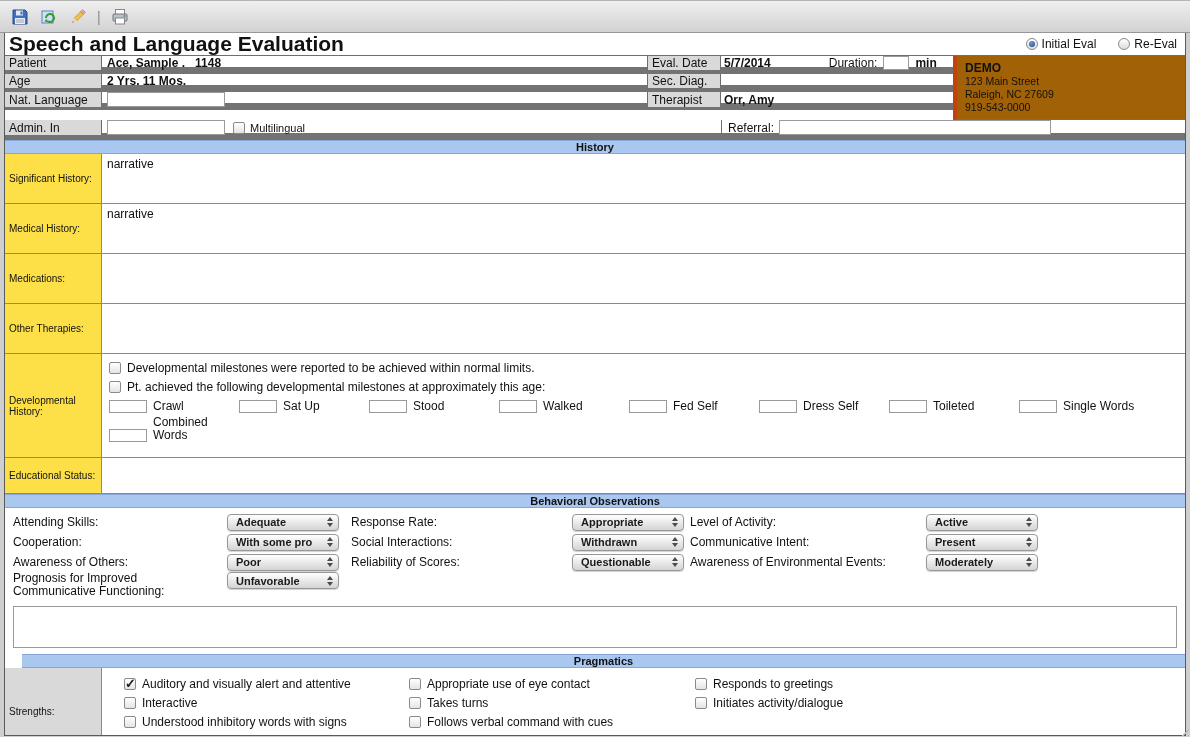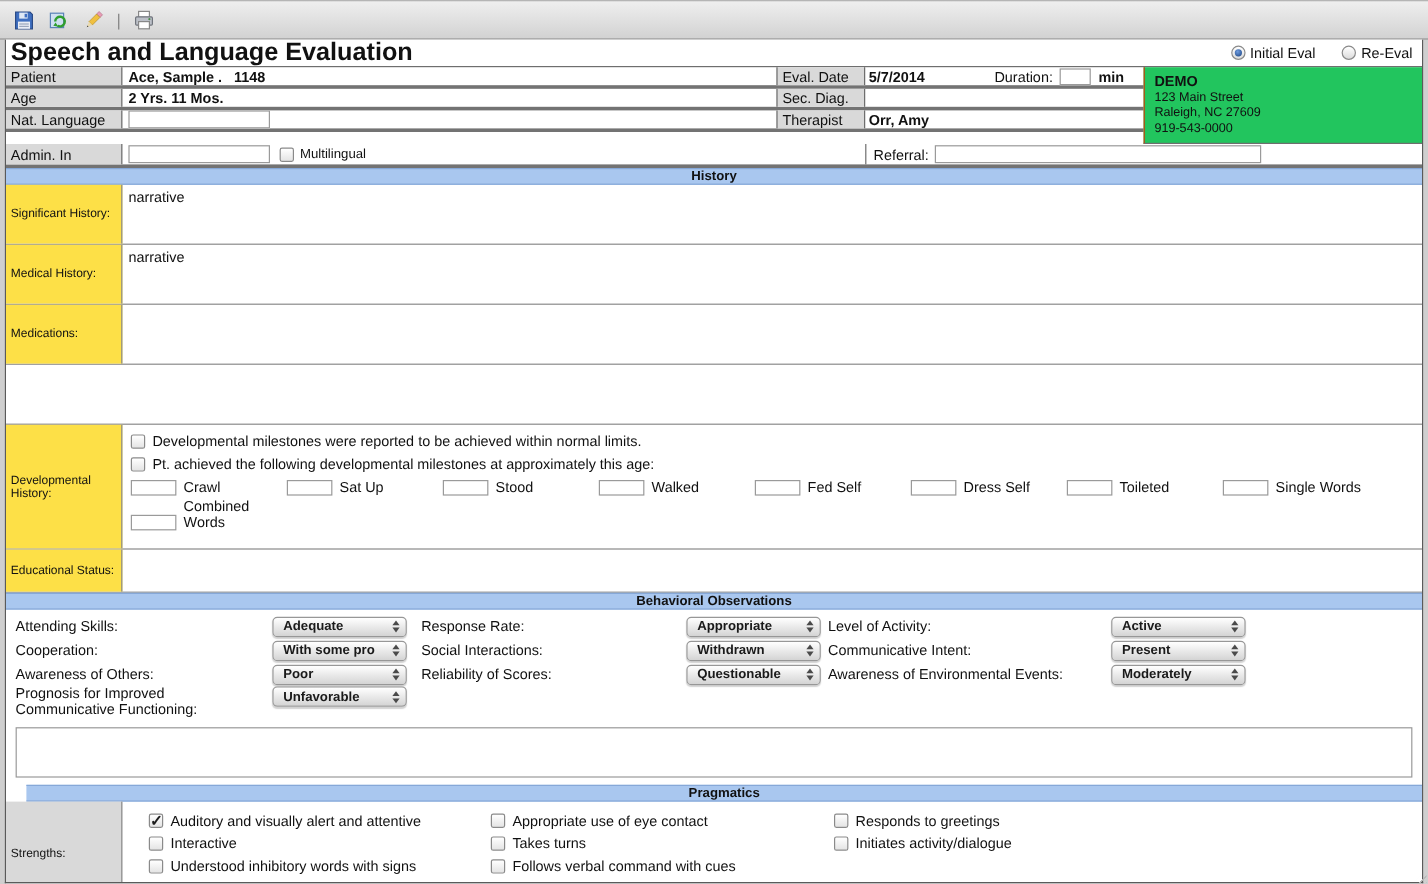--- a/index.html
+++ b/index.html
@@ -25,33 +25,33 @@
   .radio-group { display:flex; align-items:center; gap:4px; font-size:12px; }
   .radio { width:12px; height:12px; border:1px solid #8a8a8a; border-radius:50%;
            background:linear-gradient(#fff,#dcdcdc); display:inline-block; position:relative; flex:none; }
   .radio.sel::after { content:""; position:absolute; left:2px; top:2px; width:6px; height:6px;
            border-radius:50%; background:radial-gradient(circle at 40% 35%, #6f9cdf, #17407e); }
 
   
   .demo { display:flex; border-top:1px solid #6e6e6e; }
   .demo-main { flex:1; }
   .d-row { display:grid; grid-template-columns:97px 545px 74px 1fr; height:18px;
-           border-bottom:3px solid #737373; font-size:12px; }
+           border-bottom:7px solid #737373; font-size:12px; }
   .d-row > div { display:flex; align-items:center; }
   .d-label { background:#d9d9d9; border-right:1px solid #6e6e6e; padding-left:4px; }
   .d-value { padding-left:5px; font-weight:bold; }
   .pre { white-space:pre; }
   .d-key2 { background:#d9d9d9; border-left:1px solid #6e6e6e; border-right:1px solid #6e6e6e; padding-left:4px; }
   .d-val2 { padding-left:3px; font-weight:bold; gap:6px; }
   .dur-label { font-weight:normal; margin-left:52px; }
   .bold { font-weight:bold; }
   .mini-input { width:26px; height:14px; border:1px solid #9a9a9a; font:11px "Liberation Sans",sans-serif; }
   .text-input { width:118px; height:15px; border:1px solid #9a9a9a; font:11px "Liberation Sans",sans-serif; padding:0 2px; }
-  .clinic { width:232px; border-left:1px solid #c2410c; border-bottom:1px solid #6e6e6e;
-            background:#22c55e; padding:5px 8px; }
+  .clinic { width:232px; border-left:4px solid #c2410c; border-bottom:1px solid #6e6e6e;
+            background:#a16207; padding:5px 8px; }
   .clinic-name { font-size:12px; font-weight:bold; }
   .clinic-line { font-size:10.5px; line-height:13px; }
   .row5 { grid-template-columns:97px 619px 1fr; height:20px; }
   .admin-cell { padding-left:5px; gap:8px; }
   .cb-label { font-size:11px; margin-left:-3px; }
   .referral-cell { border-left:1px solid #6e6e6e; padding-left:6px; gap:5px; }
   .ref-label { font-size:12px; }
   .ref-input { width:272px; }
 
   
@@ -223,20 +223,21 @@
   </div>
   <div class="hist-row">
     <div class="hist-label h49">Medical History:</div>
     <div class="hist-content h49">narrative</div>
   </div>
   <div class="hist-row">
     <div class="hist-label h49">Medications:</div>
     <div class="hist-content h49"></div>
   </div>
   <div class="hist-row">
+    <div class="hist-label h49">Other Therapies:</div>
     <div class="hist-content h49"></div>
   </div>
 
   <div class="hist-row">
     <div class="hist-label h103">Developmental History:</div>
     <div class="hist-content h103 dev-content">
       <div class="dev-opt">
         <span class="checkbox"></span>
         <span>Developmental milestones were reported to be achieved within normal limits.</span>
       </div>

